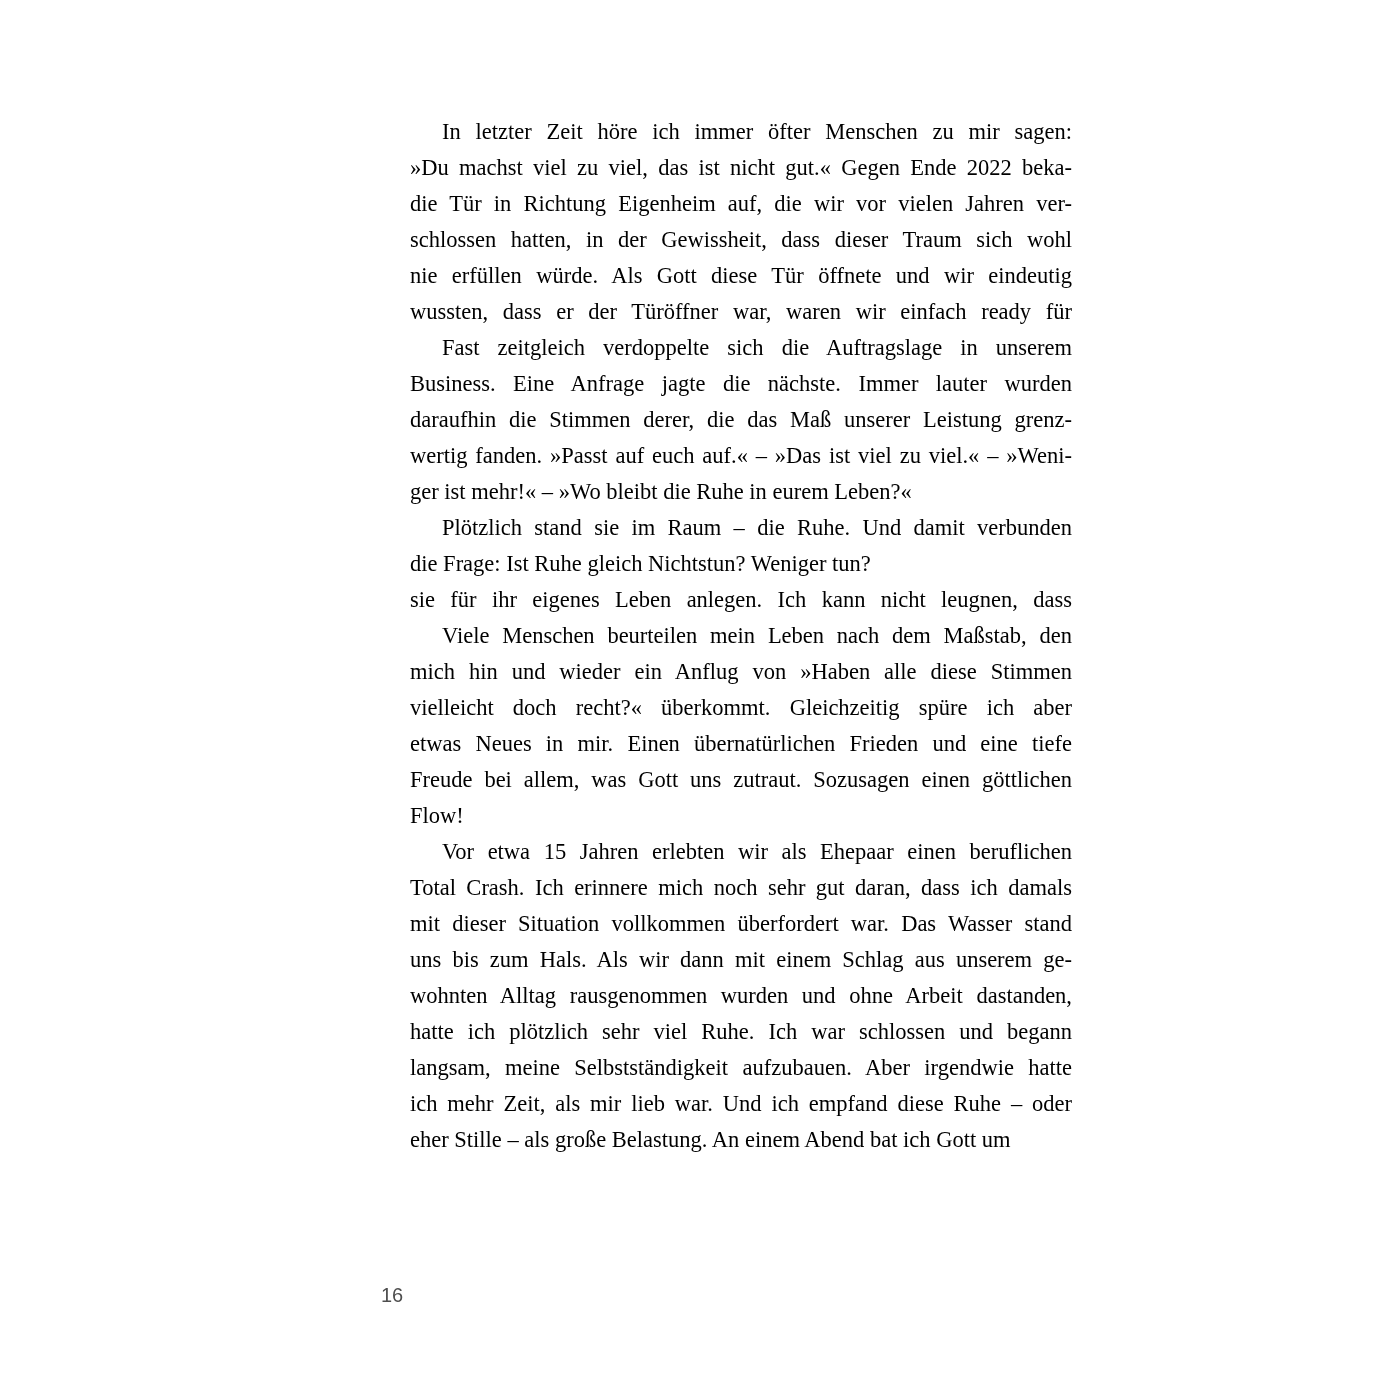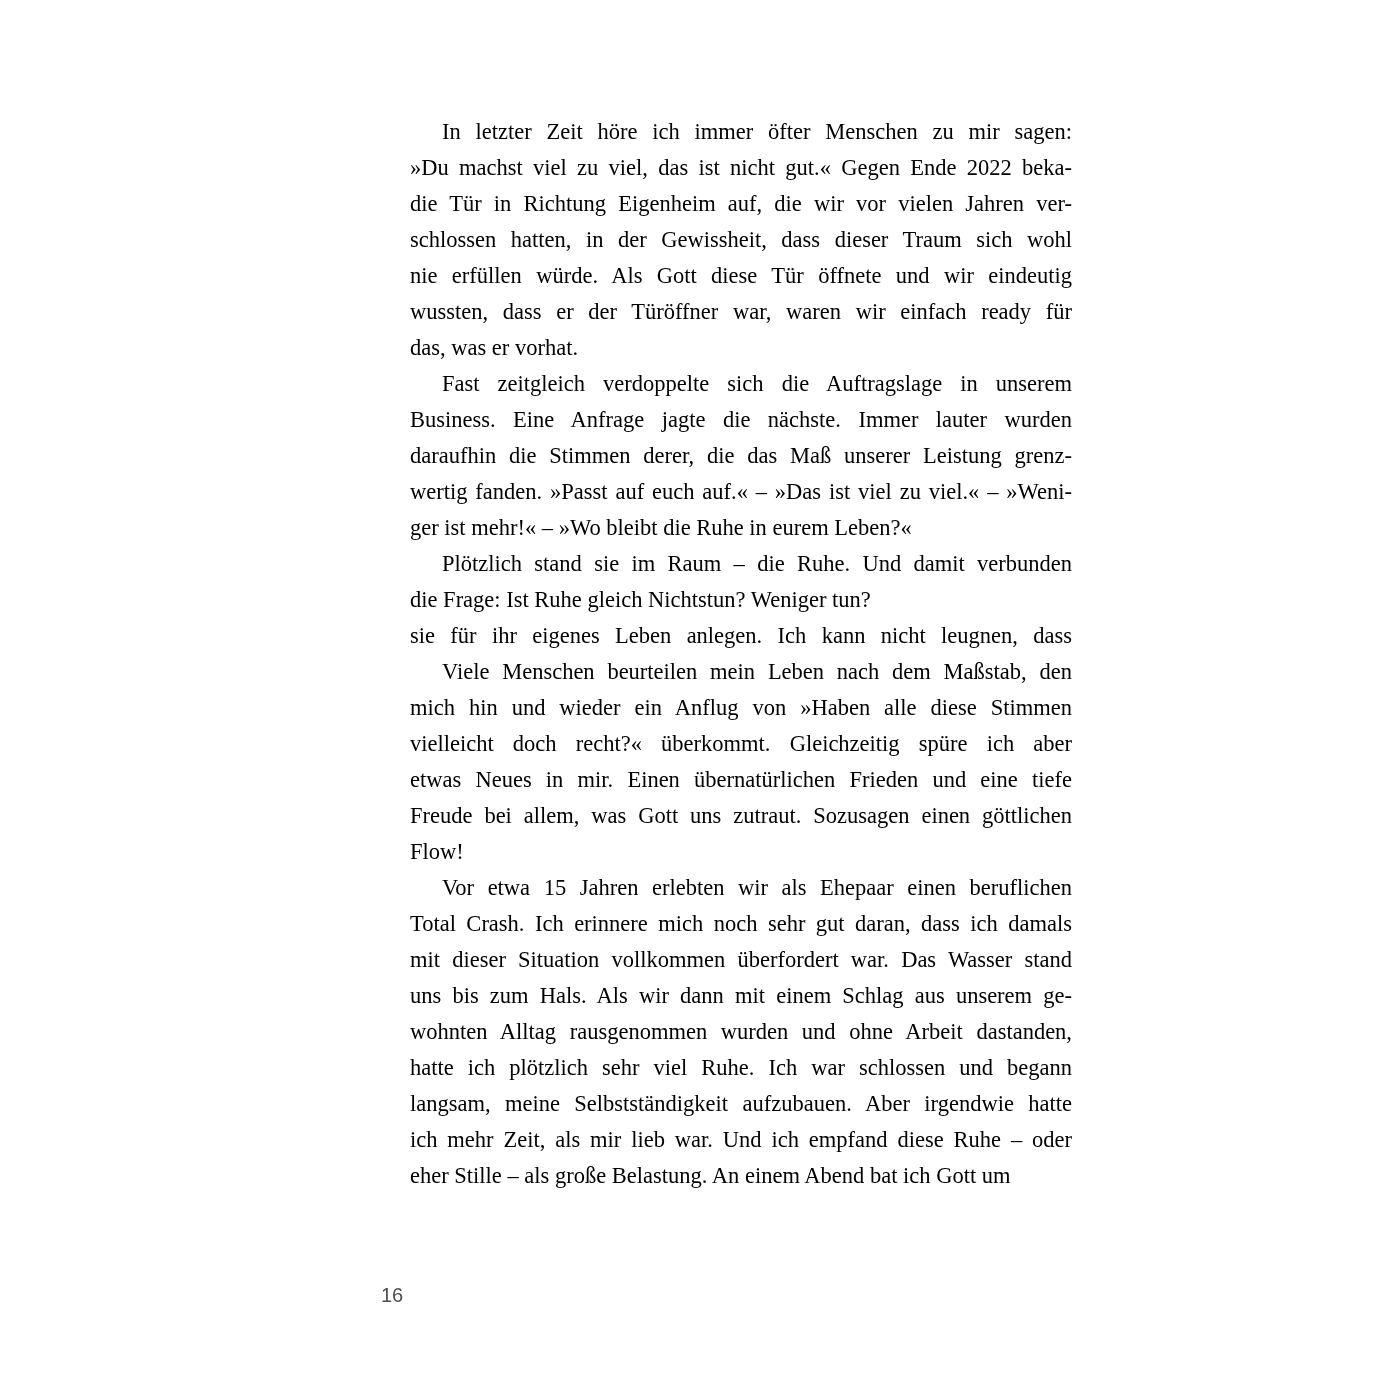--- a/index.html
+++ b/index.html
@@ -54,21 +54,20 @@
 
 <main class="page">
   <section class="body-text">
       <div class="paragraph">
         <div class="line para-start">In letzter Zeit höre ich immer öfter Menschen zu mir sagen:</div>
         <div class="line">»Du machst viel zu viel, das ist nicht gut.« Gegen Ende 2022 beka-</div>
         <div class="line">die Tür in Richtung Eigenheim auf, die wir vor vielen Jahren ver-</div>
         <div class="line">schlossen hatten, in der Gewissheit, dass dieser Traum sich wohl</div>
         <div class="line">nie erfüllen würde. Als Gott diese Tür öffnete und wir eindeutig</div>
         <div class="line">wussten, dass er der Türöffner war, waren wir einfach ready für</div>
-        <div class="line para-end">das, was er vorhat.</div>
       </div>
       <div class="paragraph">
         <div class="line para-start">Fast zeitgleich verdoppelte sich die Auftragslage in unserem</div>
         <div class="line">Business. Eine Anfrage jagte die nächste. Immer lauter wurden</div>
         <div class="line">daraufhin die Stimmen derer, die das Maß unserer Leistung grenz-</div>
         <div class="line">wertig fanden. »Passt auf euch auf.« – »Das ist viel zu viel.« – »Weni-</div>
         <div class="line para-end">ger ist mehr!« – »Wo bleibt die Ruhe in eurem Leben?«</div>
       </div>
       <div class="paragraph">
         <div class="line para-start">Plötzlich stand sie im Raum – die Ruhe. Und damit verbunden</div>

